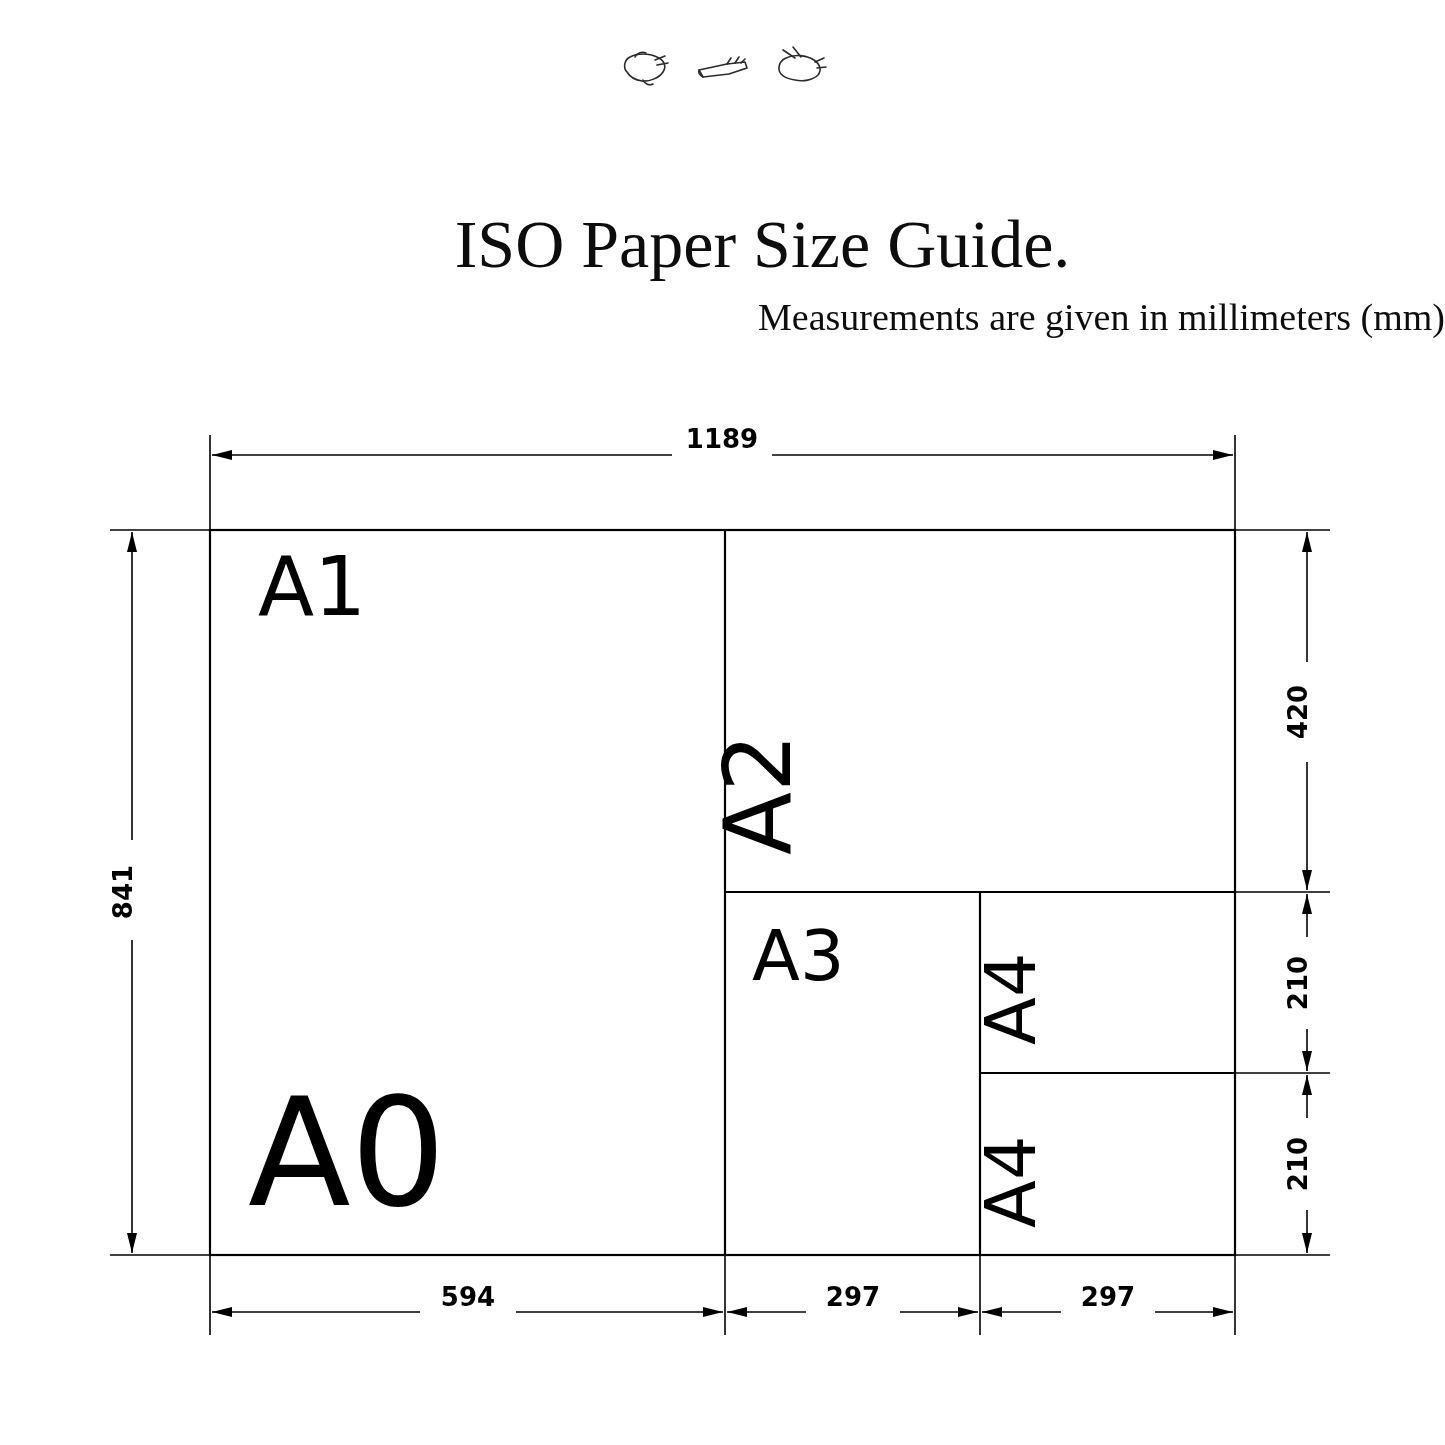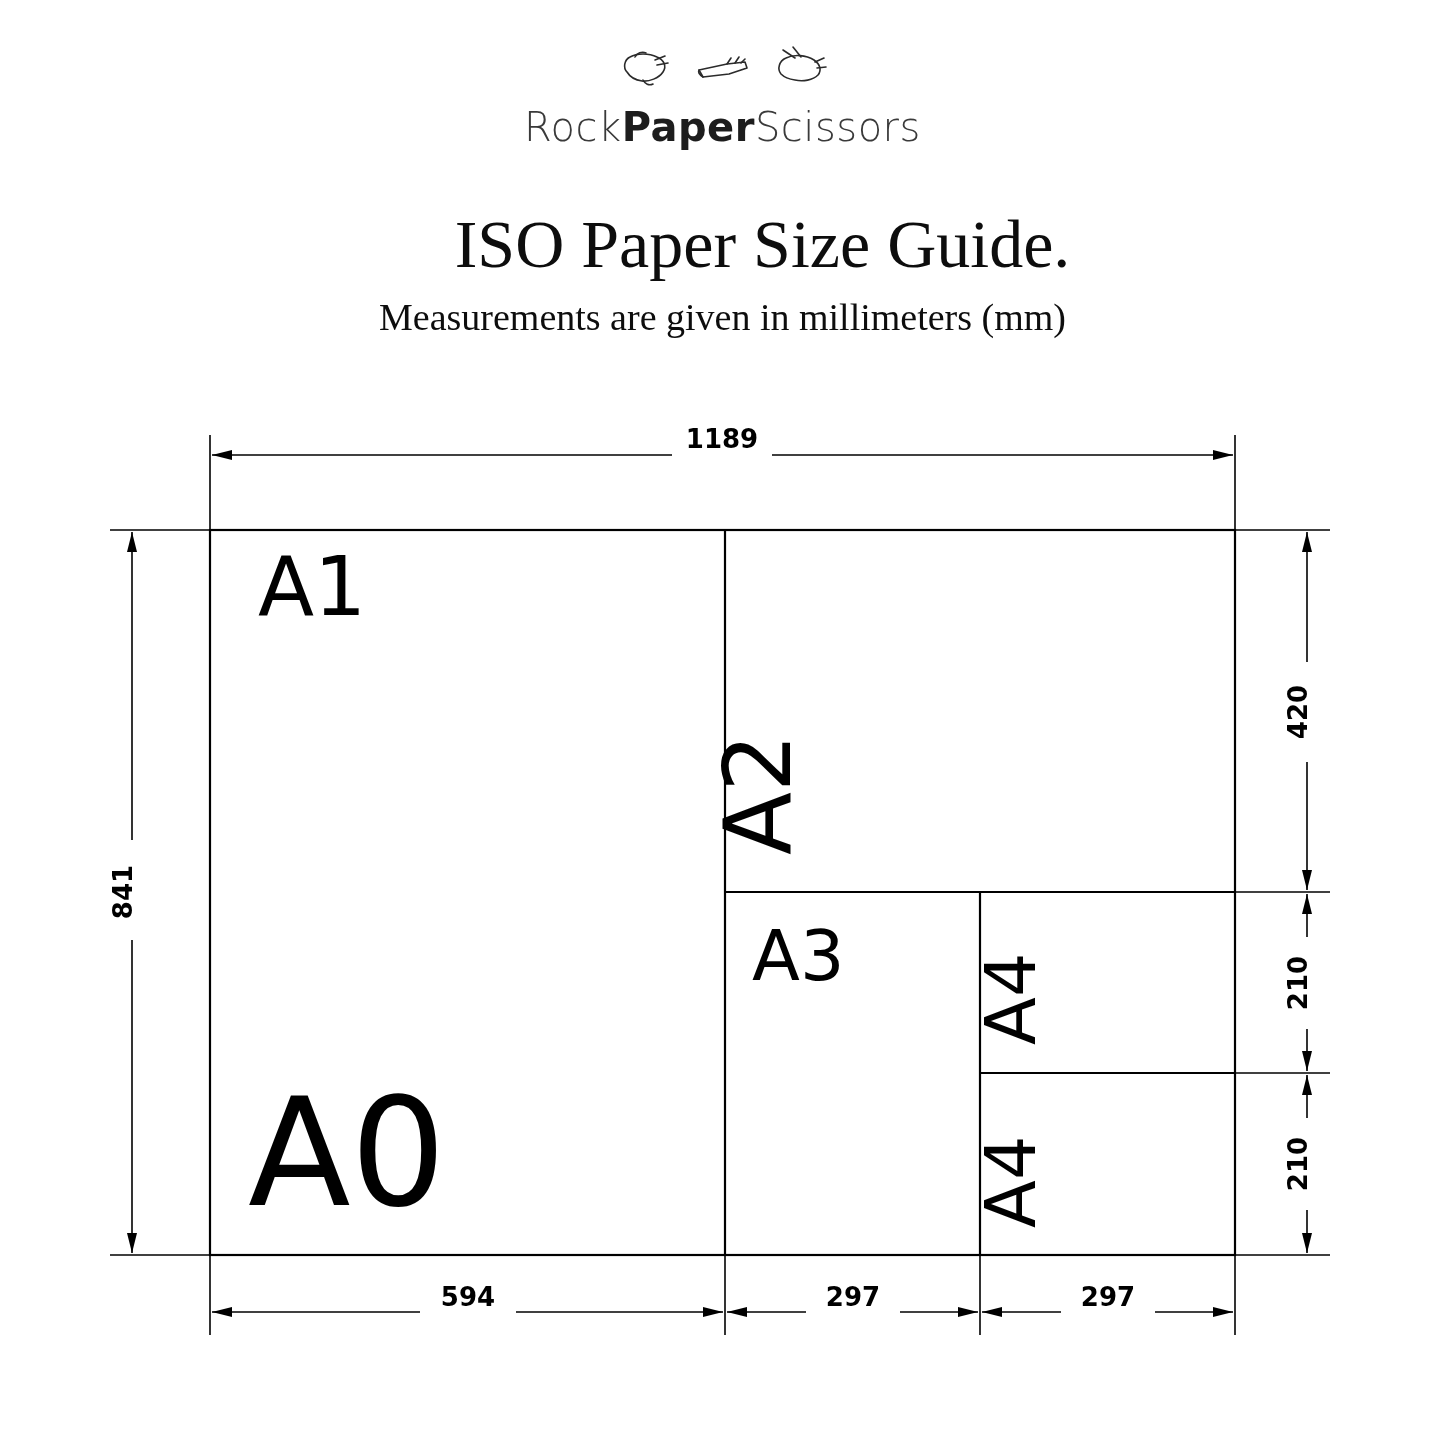--- a/index.html
+++ b/index.html
@@ -54,21 +54,21 @@
     font-family: "Liberation Serif", serif;
     font-size: 68px;
     color: #0d0d0d;
     padding-left: 40px;
   }
   .subtitle {
     position: absolute;
     top: 295px;
     left: 0;
     width: 100%;
-    text-align: center;
+    text-align: right;
     font-family: "Liberation Serif", serif;
     font-size: 38px;
     color: #0d0d0d;
   }
 
   
   .diagram {
     position: absolute;
     left: 0;
     top: 400px;
@@ -126,23 +126,20 @@
     <svg width="60" height="48" viewBox="0 0 60 48">
       <g fill="none" stroke="#2b2b2b" stroke-width="1.6" stroke-linejoin="round" stroke-linecap="round">
         <path d="M10 30 C6 25 8 17 15 14 C23 10 35 11 43 16 C49 20 51 26 47 31 C42 36 32 38 24 36 C17 35 13 33 10 30 Z"></path>
         <path d="M24 14 L12 6"></path>
         <path d="M30 13 L22 3"></path>
         <path d="M44 18 L53 14"></path>
         <path d="M46 24 L55 23"></path>
       </g>
     </svg>
   </div>
-  <div class="brand-name">
-    <span>Rock</span><span class="bold">Paper</span><span>Scissors</span>
-  </div>
 </div>
 
 <div class="title">ISO Paper Size Guide.</div>
 <div class="subtitle">Measurements are given in millimeters (mm)</div>
 
 <div class="diagram">
 <svg width="1445" height="960" viewBox="0 0 1445 960">
 
   <rect x="210" y="130" width="1025" height="725" class="ln"></rect>
 

